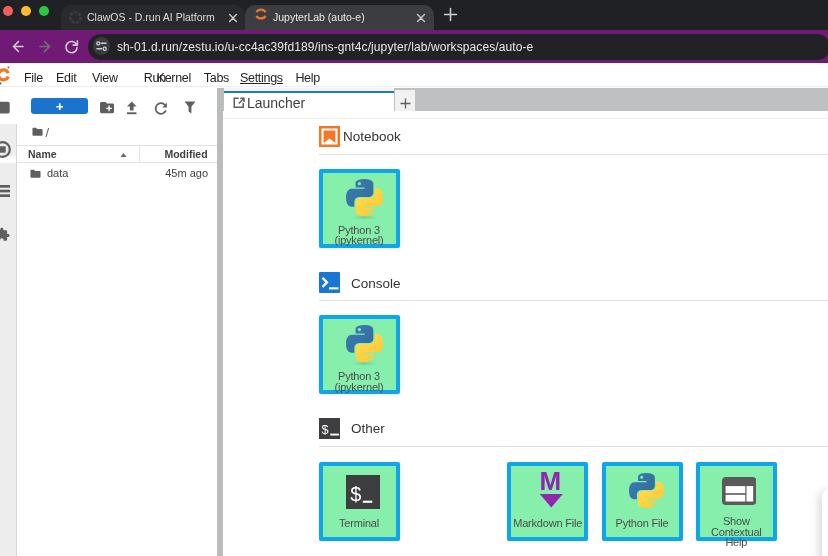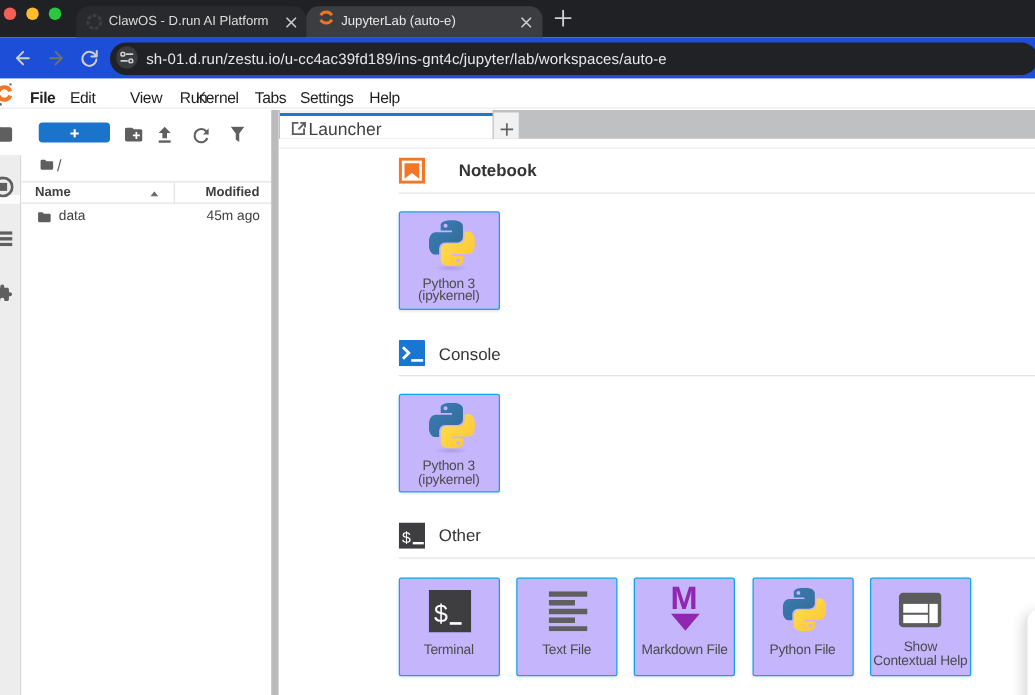--- a/index.html
+++ b/index.html
@@ -6,41 +6,41 @@
   html,body { width:828px; height:556px; overflow:hidden; }
   body { font-family:"Liberation Sans", sans-serif; position:relative; background:#fff; }
   .abs { position:absolute; }
   
   #bar1 { left:0; top:0; width:828px; height:30px; background:#202124; }
   .light { width:10px; height:10px; border-radius:50%; top:6px; }
   #tab1 { left:61px; top:5px; width:183.5px; height:25px; background:#292a2d; border-radius:10px 10px 0 0; }
   #tab2 { left:244.5px; top:5px; width:189.5px; height:25px; background:#3c3d41; border-radius:10px 10px 0 0; }
   .tabtxt { font-size:10.5px; letter-spacing:0; color:#dcdcdd; top:6px; white-space:nowrap; }
   
-  #bar2 { left:0; top:30px; width:828px; height:33px; background:#1d4ed8; }
+  #bar2 { left:0; top:30px; width:828px; height:33px; background:#701a75; }
   #omni { left:88px; top:3.5px; width:742px; height:26px; border-radius:13px; background:#212226; }
   #sitecirc { left:92.5px; top:7px; width:17.5px; height:17.5px; border-radius:50%; background:#3a3b3f; }
   #url { left:117px; top:9.5px; line-height:14px; font-size:12px; color:#e7e8ea; letter-spacing:0.1px; white-space:nowrap; }
   
   #page { left:0; top:63px; width:828px; height:493px; background:#fff; }
   #menubar { left:0; top:0; width:828px; height:25px; background:#fff; }
   .mitem { top:7.5px; font-size:12.5px; letter-spacing:-0.3px; color:#1f1f1f; white-space:nowrap; }
   #sidebar { left:0; top:25px; width:17px; height:468px; background:#ededee; }
   #sbactive { left:0; top:25px; width:17px; height:36px; background:#fff; }
   #sbline { left:16px; top:61px; width:1px; height:432px; background:#d8d8d8; }
   #fbrowser { left:17px; top:25px; width:201px; height:468px; background:#fff; }
   #newbtn { left:31.3px; top:35.2px; width:56.5px; height:16.2px; background:#1a74cb; border-radius:3px; }
   #divider { left:217.2px; top:25px; width:5.9px; height:468px; background:#babbbd; }
   #main { left:223px; top:25px; width:548px; height:468px; background:#fff; }
   #mtabbar { left:0; top:0.3px; width:605px; height:22.3px; background:#bfc0c1; }
   #ltab { left:0.9px; top:0; width:170px; height:22.3px; background:linear-gradient(to bottom,#f4f4f4 0,#f4f4f4 2.6px,#1a78d2 2.6px,#1a78d2 5.2px,#fff 5.2px); }
   #plusbox { left:171.8px; top:1.6px; width:20.6px; height:20.7px; background:#f1f1f1; }
   .seph { background:#e3e3e3; height:1px; }
   .sectitle { font-size:13.5px; color:#343434; }
-  .card { background:#c4b5fd; border:1px solid #0ea5e9; border-radius:2px; box-shadow:0 1px 2px rgba(0,0,0,0.08); width:81px; height:79px; }
+  .card { background:#86efac; border:4px solid #0ea5e9; border-radius:2px; box-shadow:0 1px 2px rgba(0,0,0,0.08); width:81px; height:79px; }
   .cardlbl { font-size:11px; letter-spacing:-0.2px; color:#4c4c4c; text-align:center; line-height:10.5px; width:100%; }
   svg { display:block; }
 </style>
 </head>
 <body>
 
 <div class="abs" id="bar1">
   <div class="abs light" style="left:2.5px; background:#f55f57;"></div>
   <div class="abs light" style="left:20.6px; background:#fdbc2e;"></div>
   <div class="abs light" style="left:38.5px; background:#28c840;"></div>
@@ -93,27 +93,27 @@
 <div class="abs" id="page">
 
   <div class="abs" id="menubar">
     <svg class="abs" style="left:-4px; top:3px;" width="16" height="20" viewBox="0 0 16 20">
       <path d="M 2.8 7.09 A 5 5 0 0 1 12.2 7.09" fill="none" stroke="#f37726" stroke-width="3.3"></path>
       <path d="M 2.8 10.51 A 5 5 0 0 0 12.2 10.51" fill="none" stroke="#f37726" stroke-width="3.3"></path>
       <circle cx="12.4" cy="1.5" r="0.95" fill="#6f6f6f"></circle>
       <circle cx="4.4" cy="17.5" r="1.15" fill="#6f6f6f"></circle>
     </svg>
     <div class="abs" style="left:0; top:22.9px; width:828px; height:1px; background:#ececec;"></div>
-    <div class="abs mitem" style="left:24px;font-weight:bold;">File</div>
+    <div class="abs mitem" style="left:24px;">File</div>
     <div class="abs mitem" style="left:56px;">Edit</div>
-    <div class="abs mitem" style="left:104px;">View</div>
+    <div class="abs mitem" style="left:92px;">View</div>
     <div class="abs mitem" style="left:123.8px;margin-left:20px;">Run</div>
     <div class="abs mitem" style="left:156.6px;">Kernel</div>
     <div class="abs mitem" style="left:203.8px;">Tabs</div>
-    <div class="abs mitem" style="left:240px;">Settings</div>
+    <div class="abs mitem" style="left:240px;text-decoration:underline;">Settings</div>
     <div class="abs mitem" style="left:295.4px;">Help</div>
   </div>
 
   <div class="abs" id="sidebar"></div>
   <div class="abs" id="sbactive"></div>
   <div class="abs" id="sbline"></div>
   <div class="abs" style="left:0; top:93.4px; width:16px; height:6.6px; background:#fdfdfd;"></div>
 
   <svg class="abs" style="left:-9px; top:36px;" width="20" height="15" viewBox="0 0 19 15">
     <path d="M0.8 2.2 a1.6 1.6 0 0 1 1.6 -1.6 h4.6 l1.9 2.2 h7.7 a1.6 1.6 0 0 1 1.6 1.6 v8.4 a1.6 1.6 0 0 1 -1.6 1.6 H2.4 a1.6 1.6 0 0 1 -1.6 -1.6 z" fill="#5f5f60"></path>
@@ -203,21 +203,21 @@
           <path fill="url(#pyb)" d="M54.92 0C26.76 0 28.52 12.21 28.52 12.21l.03 12.65h26.86v3.8H17.85S0 26.62 0 54.9c0 28.28 15.58 27.28 15.58 27.28h9.3V69.01s-.5-15.58 15.33-15.58h26.64s14.83.24 14.83-14.34V14.96S83.93 0 54.92 0zM40.11 8.51a4.84 4.84 0 1 1 0 9.68 4.84 4.84 0 0 1 0-9.68z"></path>
           <path fill="url(#pyy)" d="M55.55 109.8c28.16 0 26.4-12.21 26.4-12.21l-.03-12.65H55.06v-3.8h37.56s17.85 2.02 17.85-26.26c0-28.28-15.58-27.28-15.58-27.28h-9.3v13.17s.5 15.58-15.33 15.58H43.62s-14.83-.24-14.83 14.34v24.15s-2.25 14.96 26.76 14.96zm14.81-8.51a4.84 4.84 0 1 1 0-9.68 4.84 4.84 0 0 1 0 9.68z"></path>
         </symbol>
       </defs>
     </svg>
 
     <svg class="abs" style="left:95.5px; top:37.5px;" width="21" height="21" viewBox="0 0 21 21">
       <rect x="1.25" y="1.25" width="18.5" height="18.5" fill="none" stroke="#f37726" stroke-width="2.5"></rect>
       <path d="M4.6 4.6 H16.4 V16.9 L10.5 12.4 L4.6 16.9 Z" fill="#f37726"></path>
     </svg>
-    <div class="abs sectitle" style="left:144px; top:41px;font-weight:bold;">Notebook</div>
+    <div class="abs sectitle" style="left:120px; top:41px;">Notebook</div>
     <div class="abs seph" style="left:95.5px; top:65.5px; width:509.5px;"></div>
     <div class="abs card" style="left:95.5px; top:80.5px;">
       <div class="abs" style="left:23px; top:41px; width:36px; height:7px; background:radial-gradient(ellipse closest-side, rgba(0,0,0,0.13), transparent 75%);"></div>
       <svg class="abs" style="left:23px; top:6px;" width="37" height="37">
           <use href="#pylogo"></use>
         </svg>
       <div class="abs cardlbl" style="top:52px;">Python 3<br>(ipykernel)</div>
     </div>
 
     <svg class="abs" style="left:95.5px; top:184px;" width="21" height="21" viewBox="0 0 21 21">
@@ -243,30 +243,20 @@
     <div class="abs sectitle" style="left:128px; top:333px;text-align:center;">Other</div>
     <div class="abs seph" style="left:95.5px; top:357.6px; width:509.5px;"></div>
 
     <div class="abs card" style="left:95.5px; top:373.5px;">
       <svg class="abs" style="left:23.5px; top:9px;" width="34" height="34" viewBox="0 0 34 34">
         <rect x="0" y="0" width="34" height="34" fill="#3e3e40"></rect>
         <text x="4.3" y="25.5" font-family="Liberation Sans" font-size="20" fill="#fff">$</text>
         <rect x="16.8" y="25.7" width="9.5" height="2.1" fill="#fff"></rect>
       </svg>
       <div class="abs cardlbl" style="top:52px;">Terminal</div>
-    </div>
-    <div class="abs card" style="left:189.8px; top:373.5px;">
-      <svg class="abs" style="left:25px; top:10px;" width="31" height="32" viewBox="0 0 31 32">
-        <rect x="0" y="0" width="31" height="4.4" fill="#5f5f60"></rect>
-        <rect x="0" y="7" width="21" height="4.4" fill="#5f5f60"></rect>
-        <rect x="0" y="14" width="31" height="4.4" fill="#5f5f60"></rect>
-        <rect x="0" y="21" width="21" height="4.4" fill="#5f5f60"></rect>
-        <rect x="0" y="28" width="31" height="4" fill="#5f5f60"></rect>
-      </svg>
-      <div class="abs cardlbl" style="top:52px;">Text File</div>
     </div>
     <div class="abs card" style="left:284.2px; top:373.5px;">
       <svg class="abs" style="left:28px; top:4.5px;" width="25" height="38" viewBox="0 0 25 38">
         <text x="0.4" y="20" font-family="Liberation Sans" font-size="26" font-weight="bold" fill="#9126b0">M</text>
         <path d="M0.8 24 H23.8 L12.3 37.5 Z" fill="#9126b0"></path>
       </svg>
       <div class="abs cardlbl" style="top:52px;">Markdown File</div>
     </div>
     <div class="abs card" style="left:472.8px; top:373.5px;">
       <svg class="abs" style="left:22px; top:11.5px;" width="34.5" height="28" viewBox="0 0 34.5 28">

